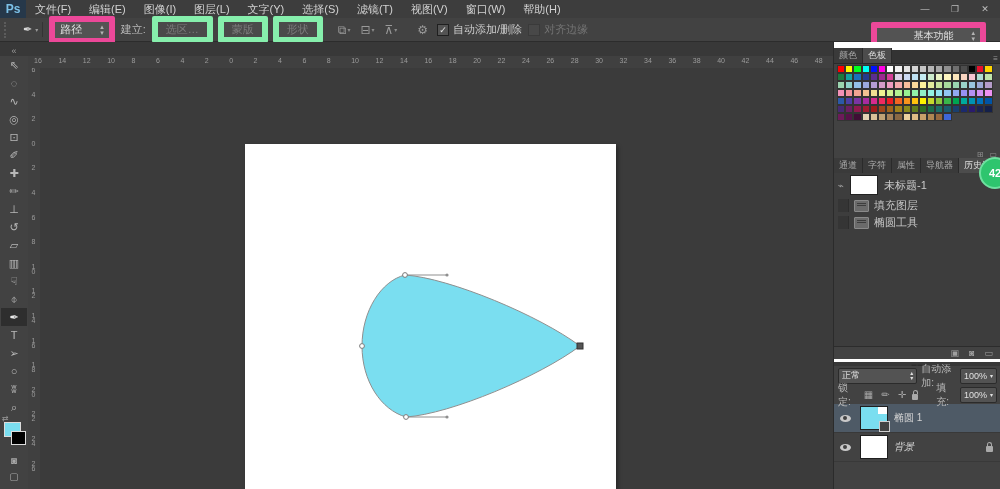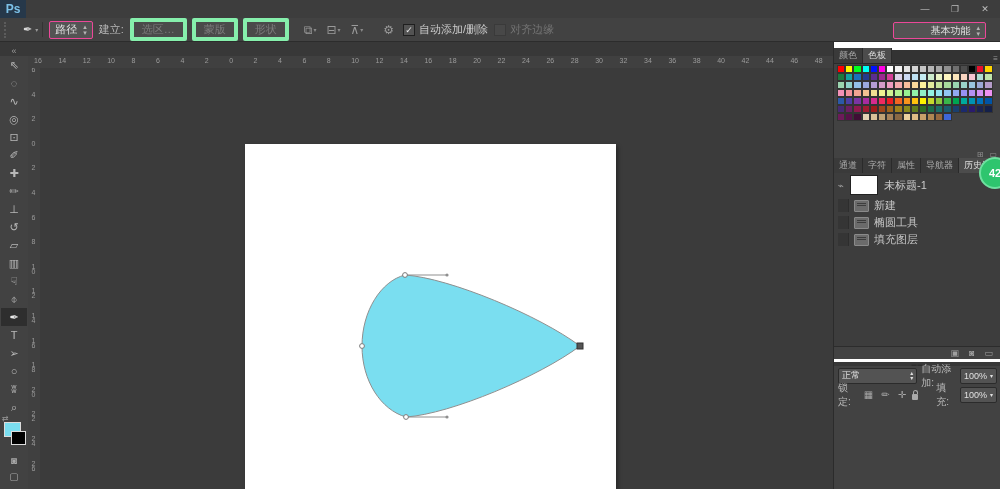--- a/index.html
+++ b/index.html
@@ -10,24 +10,24 @@
   
   #menubar{left:0;top:0;width:1000px;height:18px;background:#3d3d3d;border-bottom:1px solid #2a2a2a;display:flex;align-items:center;}
   #ps-logo{width:26px;height:18px;background:#26384a;color:#7cc1e8;font-weight:bold;font-size:12px;display:flex;align-items:center;justify-content:center;}
   .menu-item{padding:0 9px;line-height:18px;color:#d2d2d2;font-size:11px;cursor:default;}
   #win-controls{margin-left:auto;display:flex;}
   .winbtn{width:30px;height:16px;display:flex;align-items:center;justify-content:center;color:#bdbdbd;font-size:9px;}
   
   #optionsbar{left:0;top:18px;width:1000px;height:24px;background:#424242;border-bottom:1px solid #2c2c2c;display:flex;align-items:center;gap:6px;padding-left:4px;box-sizing:border-box;}
   .grip{width:5px;height:16px;border-left:2px dotted #5c5c5c;margin-right:2px;}
   .tool-preset{display:flex;align-items:center;gap:3px;color:#d8d8d8;padding:1px 4px;border-right:1px solid #333;}
-  .dd{background:#535353;border:1px solid #ec4899;border-radius:2px;height:16px;display:flex;align-items:center;padding:0 5px;gap:6px;color:#e0e0e0;}
+  .dd{background:#535353;border:6px solid #ec4899;border-radius:2px;height:16px;display:flex;align-items:center;padding:0 5px;gap:18px;color:#e0e0e0;}
   .dd .updown{font-size:7px;color:#b5b5b5;line-height:6px;display:flex;flex-direction:column;}
   .opt-label{color:#b9b9b9;}
-  .opt-btn{background:#4a4a4a;border:4px solid #86efac;border-radius:2px;height:15px;padding:0 8px;display:flex;align-items:center;color:#7b7b7b;}
+  .opt-btn{background:#4a4a4a;border:6px solid #86efac;border-radius:2px;height:15px;padding:0 8px;display:flex;align-items:center;color:#7b7b7b;}
   .icon-btn{color:#9a9a9a;font-size:12px;padding:0 3px;display:flex;align-items:center;gap:1px;}
   .icon-btn .caret{font-size:6px;color:#8a8a8a;}
   .chk{display:flex;align-items:center;gap:4px;}
   .chk .box{width:10px;height:10px;border:1px solid #1f1f1f;background:#535353;display:flex;align-items:center;justify-content:center;font-size:9px;color:#e8e8e8;}
   .chk.dim .box{background:#484848;border-color:#3a3a3a;}
   .chk.dim span.lbl{color:#737373;}
   #workspace-dd{position:absolute;right:14px;top:22px;}
   
   #tabbar{left:0;top:42px;width:833px;height:14px;background:#383838;border-bottom:1px solid #2a2a2a;display:flex;align-items:flex-end;}
   #collapse{width:28px;color:#9a9a9a;font-size:9px;text-align:center;}
@@ -100,20 +100,32 @@
   
   #shape-svg{position:absolute;left:0;top:0;}
 </style>
 </head>
 <body>
 
 <div id="app">
 
   <div id="menubar" class="abs">
     <div id="ps-logo">Ps</div>
+    <div id="menu-items" style="display:flex;">
+        <div class="menu-item">文件(F)</div>
+        <div class="menu-item">编辑(E)</div>
+        <div class="menu-item">图像(I)</div>
+        <div class="menu-item">图层(L)</div>
+        <div class="menu-item">文字(Y)</div>
+        <div class="menu-item">选择(S)</div>
+        <div class="menu-item">滤镜(T)</div>
+        <div class="menu-item">视图(V)</div>
+        <div class="menu-item">窗口(W)</div>
+        <div class="menu-item">帮助(H)</div>
+      </div>
     <div id="win-controls">
       <div class="winbtn">—</div>
       <div class="winbtn">❐</div>
       <div class="winbtn">✕</div>
     </div>
   </div>
 
   <div id="optionsbar" class="abs">
     <div class="grip"></div>
     <div class="tool-preset">
@@ -437,31 +449,26 @@
       <div id="hist-body">
         <div class="hist-snap">
           <span class="slash">⌁</span>
           <span class="snapthumb"></span>
           <span>未标题-1</span>
         </div>
         <div>
             <div class="hist-row">
               <span class="hist-chk"></span>
               <span class="hist-ico"></span>
-              <span>新建</span>
+              <span>填充图层</span>
             </div>
             <div class="hist-row">
               <span class="hist-chk"></span>
               <span class="hist-ico"></span>
               <span>椭圆工具</span>
-            </div>
-            <div class="hist-row">
-              <span class="hist-chk"></span>
-              <span class="hist-ico"></span>
-              <span>填充图层</span>
             </div>
           </div>
       </div>
       <div id="hist-foot">
           <span>▣</span>
           <span>◙</span>
           <span>▭</span>
         </div>
     </div>
 
@@ -488,20 +495,40 @@
             <span class="lockico">✏</span>
             <span class="lockico">✛</span>
           </div>
         <span class="lock-shape"></span>
         <span class="opt-label" style="font-size:10px;margin-left:14px;">填充:</span>
         <div class="mini-dd">
           <span>100%</span>
             <span style="font-size:6px;">▾</span>
         </div>
       </div>
+      <div>
+          <div class="layer-row sel">
+            <span class="eye">
+              <i></i>
+            </span>
+            <span class="lthumb shape-thumb" style="background: rgb(122, 222, 240);">
+              <span class="corner"></span>
+              <span class="badge"></span>
+            </span>
+            <span class="lname">椭圆 1</span>
+          </div>
+          <div class="layer-row">
+            <span class="eye">
+              <i></i>
+            </span>
+            <span class="lthumb" style="background: rgb(255, 255, 255);"></span>
+            <span class="lname it">背景</span>
+            <span class="lock-shape layer-lock"></span>
+          </div>
+        </div>
     </div>
   </div>
 
   <div id="badge" class="abs" style="background: rgb(46, 197, 110);">
     <span>42</span>
   </div>
 
 </div>
 
 </body></html>

